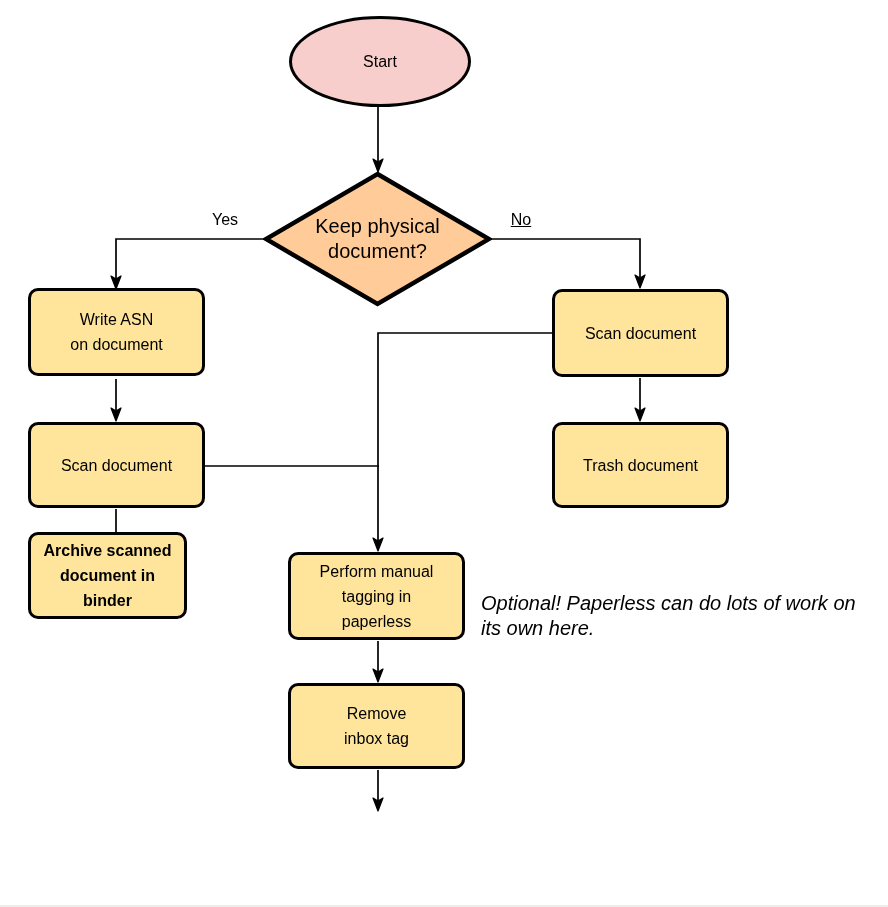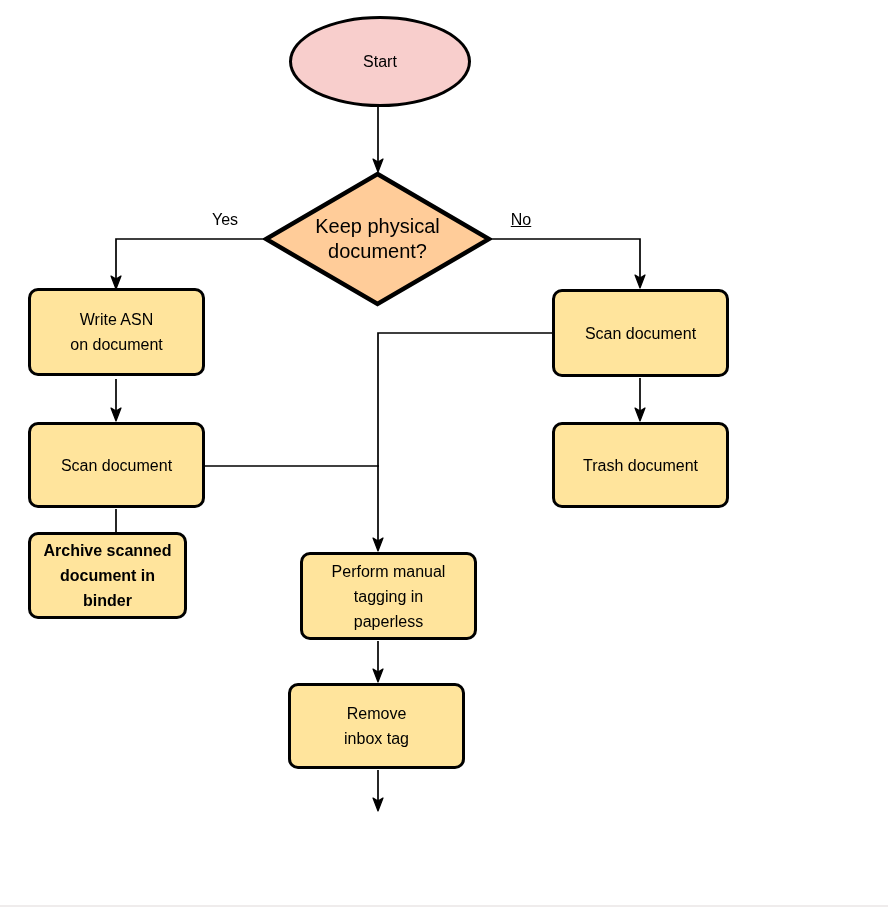--- a/index.html
+++ b/index.html
@@ -143,26 +143,28 @@
   </div>
 
   <div class="node process" style="left:552px; top:289px; width:177px; height:88px;">
     <span class="lbl">Scan document</span>
   </div>
 
   <div class="node process" style="left:552px; top:422px; width:177px; height:86px;">
     <span class="lbl">Trash document</span>
   </div>
 
-  <div class="node process" style="left:300px; top:552px; width:177px; height:88px;">
+  <div class="node process" style="left:288px; top:552px; width:177px; height:88px;">
     <span class="lbl">Perform manual
 tagging in
 paperless</span>
   </div>
 
+  <div class="note">Optional! Paperless can do lots of work on
+its own here.</div>
 
   <div class="node process" style="left:288px; top:683px; width:177px; height:86px;">
     <span class="lbl">Remove
 inbox tag</span>
   </div>
 
 
   <div class="bottom-line"></div>
 
 </div>

